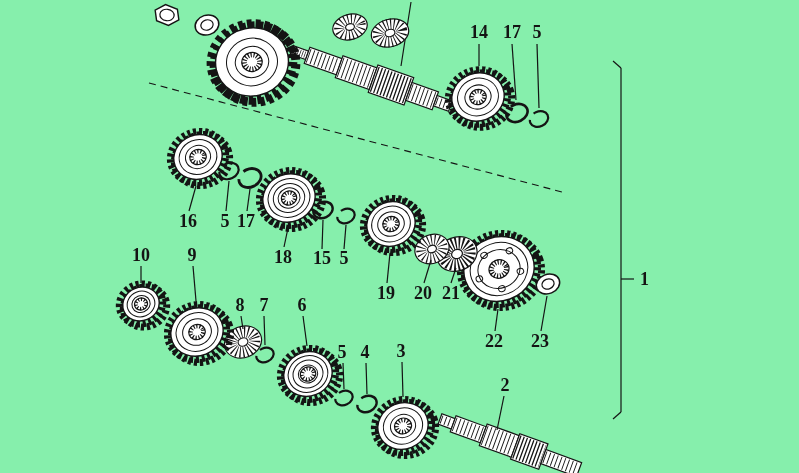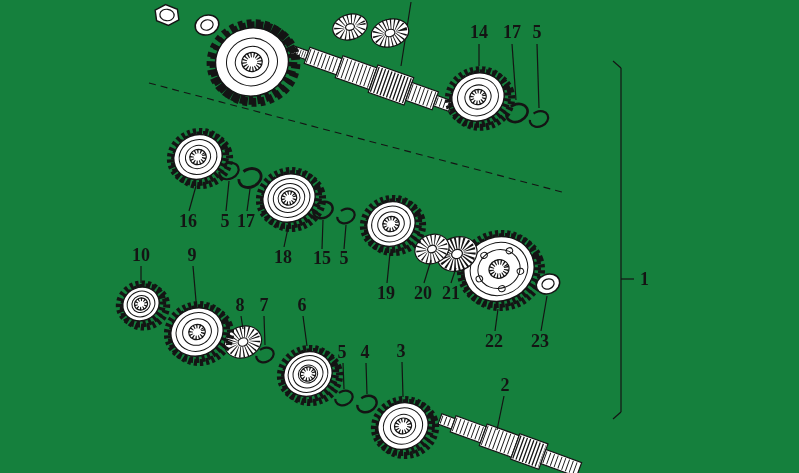--- a/index.html
+++ b/index.html
@@ -1,17 +1,17 @@
 <!DOCTYPE html>
 <html><head>
 <meta charset="utf-8">
 <style>
   html,body{margin:0;padding:0;background:#ffffff;}
   body{width:799px;height:473px;overflow:hidden;font-family:"Liberation Serif",serif;}
-  #stage{position:relative;width:799px;height:473px;background:#15803d;}
+  #stage{position:relative;width:799px;height:473px;background:#86efac;}
   svg{display:block;}
   .callout{font:700 18px "Liberation Serif",serif;fill:#141414;}
   .ink-line{stroke:#141414;stroke-width:1.2;fill:none;}
   .dash-axis{stroke:#141414;stroke-width:1.1;stroke-dasharray:7 5;fill:none;}
 </style>
 </head>
 <body>
 
 <div id="stage">
 <svg viewBox="0 0 799 473" width="799" height="473">

